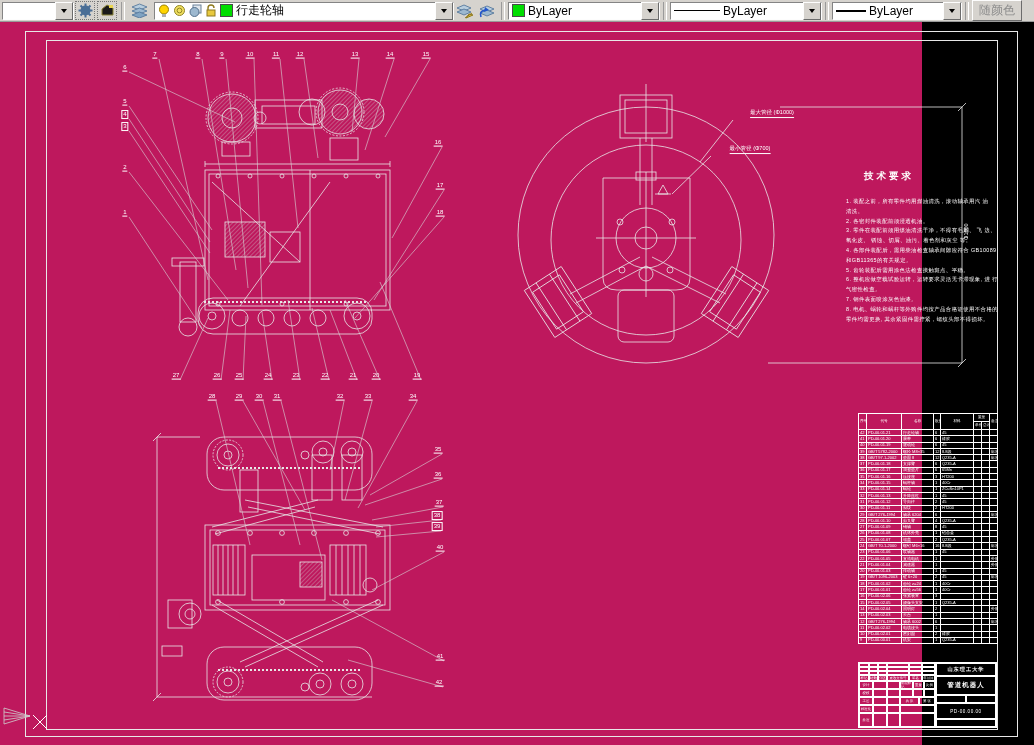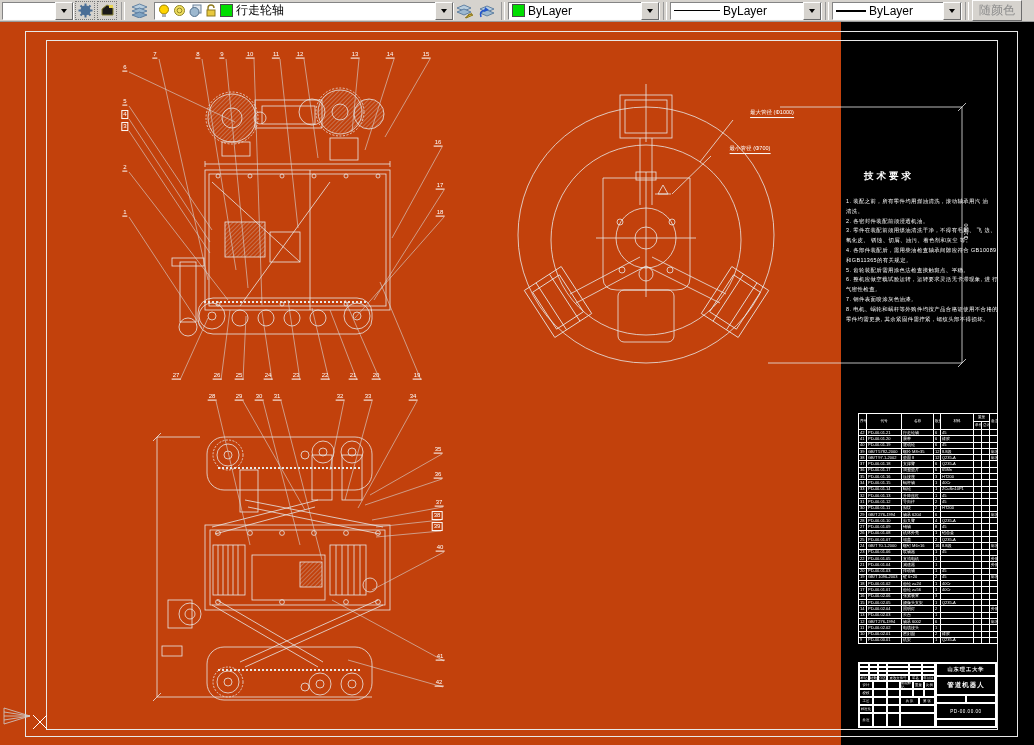--- a/index.html
+++ b/index.html
@@ -14,21 +14,21 @@
     display:flex;align-items:center;justify-content:center;}
   .drop i{width:0;height:0;border-left:3px solid transparent;border-right:3px solid transparent;border-top:4px solid #000;}
   .tbtn{width:20px;height:19px;border:1px dotted #777;background:#d6d3ce;display:flex;align-items:center;justify-content:center;box-sizing:border-box;margin:0 1px;}
   .sep{width:2px;height:18px;border-left:1px solid #9a9a9a;border-right:1px solid #fff;margin:0 3px;}
   .ticon{display:flex;align-items:center;justify-content:center;width:22px;height:19px;}
   .graybtn{height:19px;padding:0 6px;display:flex;align-items:center;justify-content:center;
     background:#d6d3ce;border:1px solid;border-color:#fdfdfd #6c6c6c #6c6c6c #fdfdfd;color:#8c8c8c;font-size:12px;}
   .swatch{width:11px;height:11px;border:1px solid #4a4a4a;}
   .ltline{display:inline-block;height:1px;background:#000;}
   
-  .canvas{position:absolute;left:0;top:22px;width:841px;height:723px;background:#c2410c;}
+  .canvas{position:absolute;left:0;top:22px;width:922px;height:723px;background:#be185d;}
   .frame{position:absolute;border:1px solid #e8e8e8;}
   .callout{position:absolute;transform:translate(-50%,-55%);color:#fff;font-size:6px;line-height:6px;
     border-bottom:1px solid #fff;padding:0 1px 1px 1px;}
   .callout.boxed{border:1px solid #fff;}
   .pipe-label{position:absolute;transform:translate(-50%,-55%);color:#fff;font-size:5.5px;
     border-bottom:1px solid #fff;padding-bottom:1px;white-space:nowrap;}
   
   .tech{position:absolute;left:846px;top:148px;width:152px;color:#fff;}
   .tech .t{font-size:9.5px;font-weight:bold;letter-spacing:3px;margin:0 0 14px 18px;}
   .tech .ln{font-size:5.4px;line-height:9.8px;white-space:normal;letter-spacing:.4px;}

